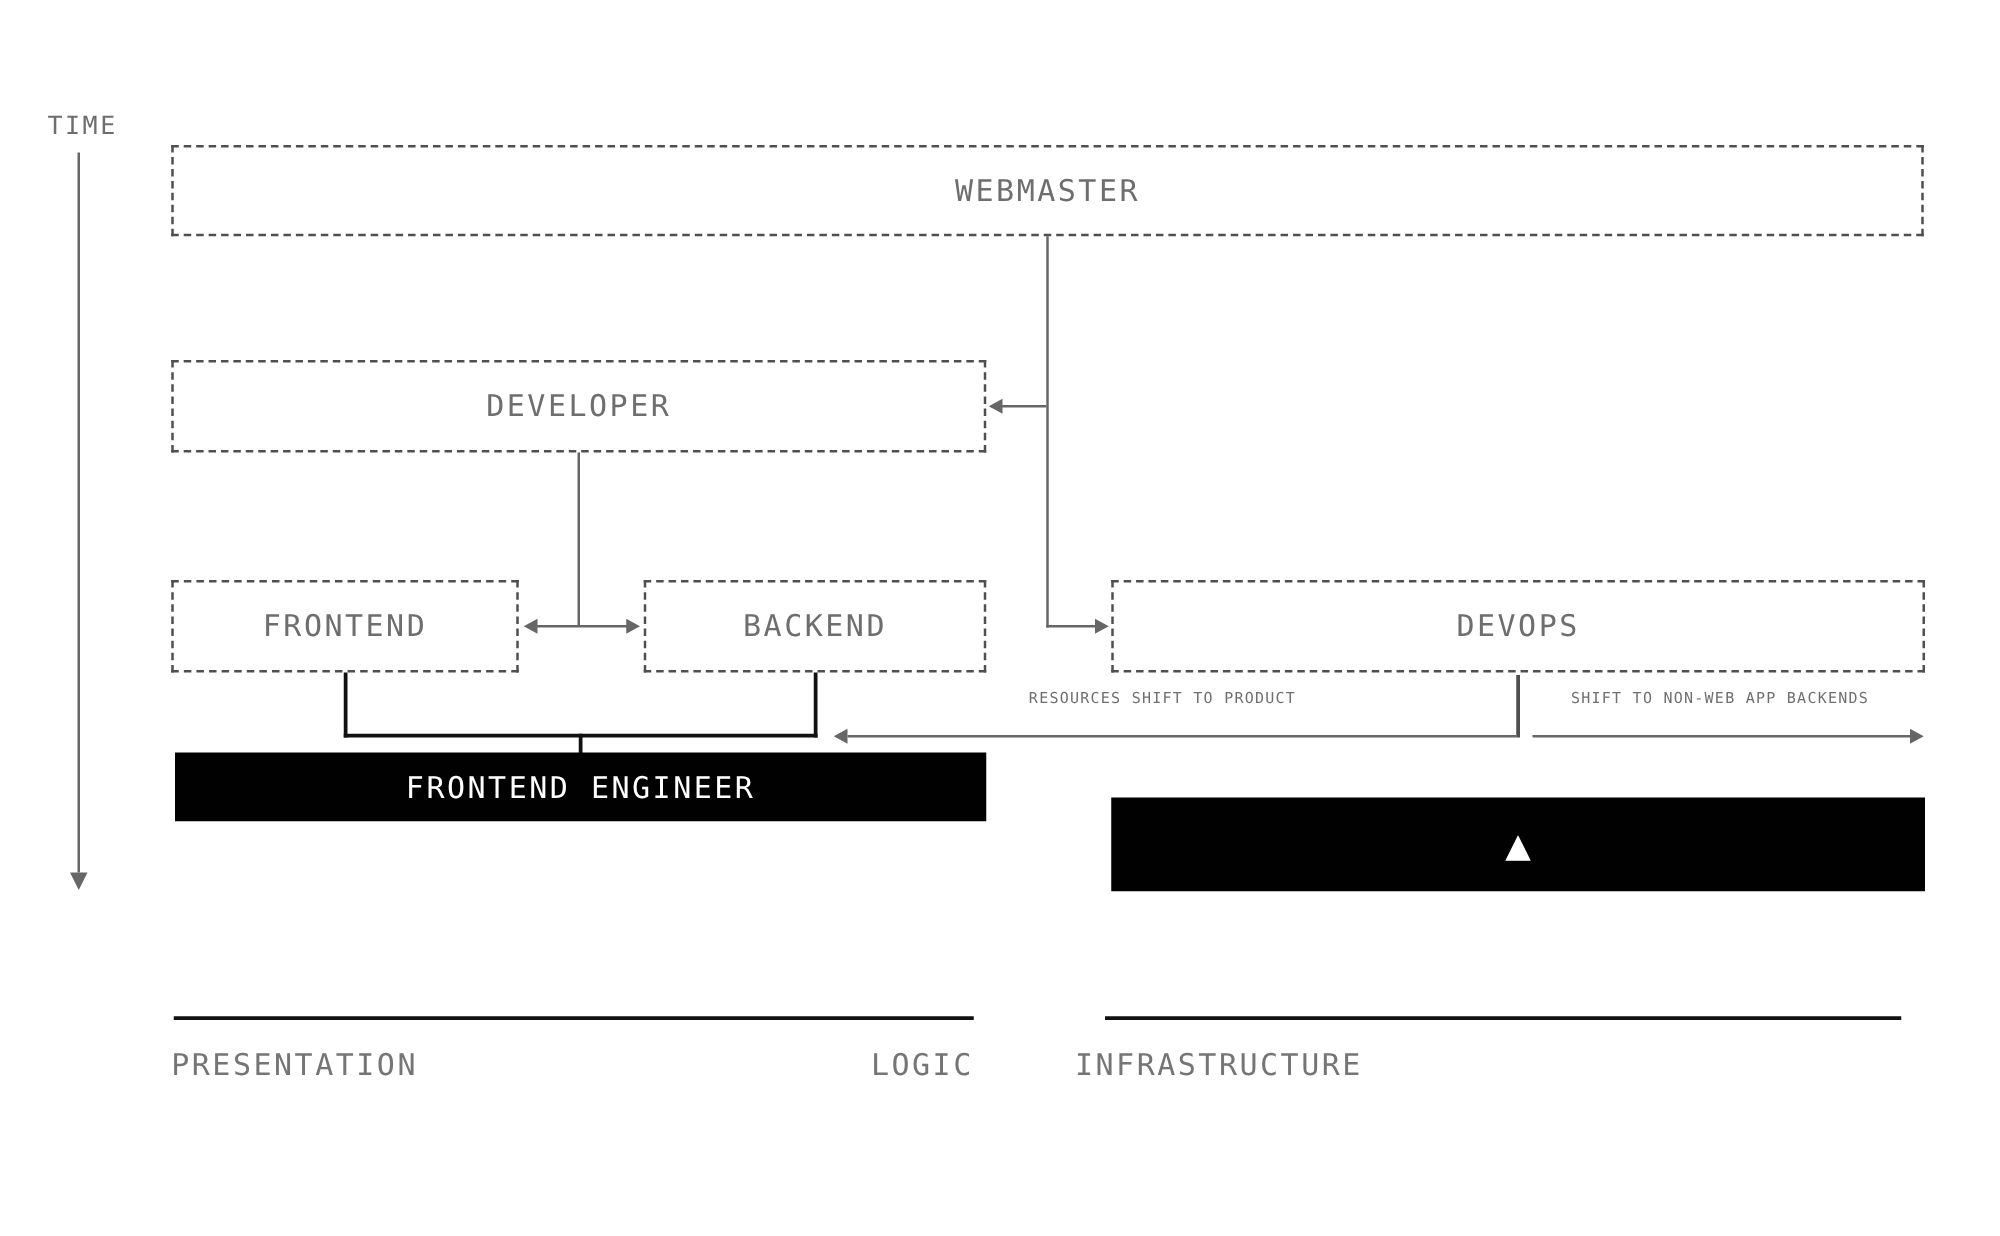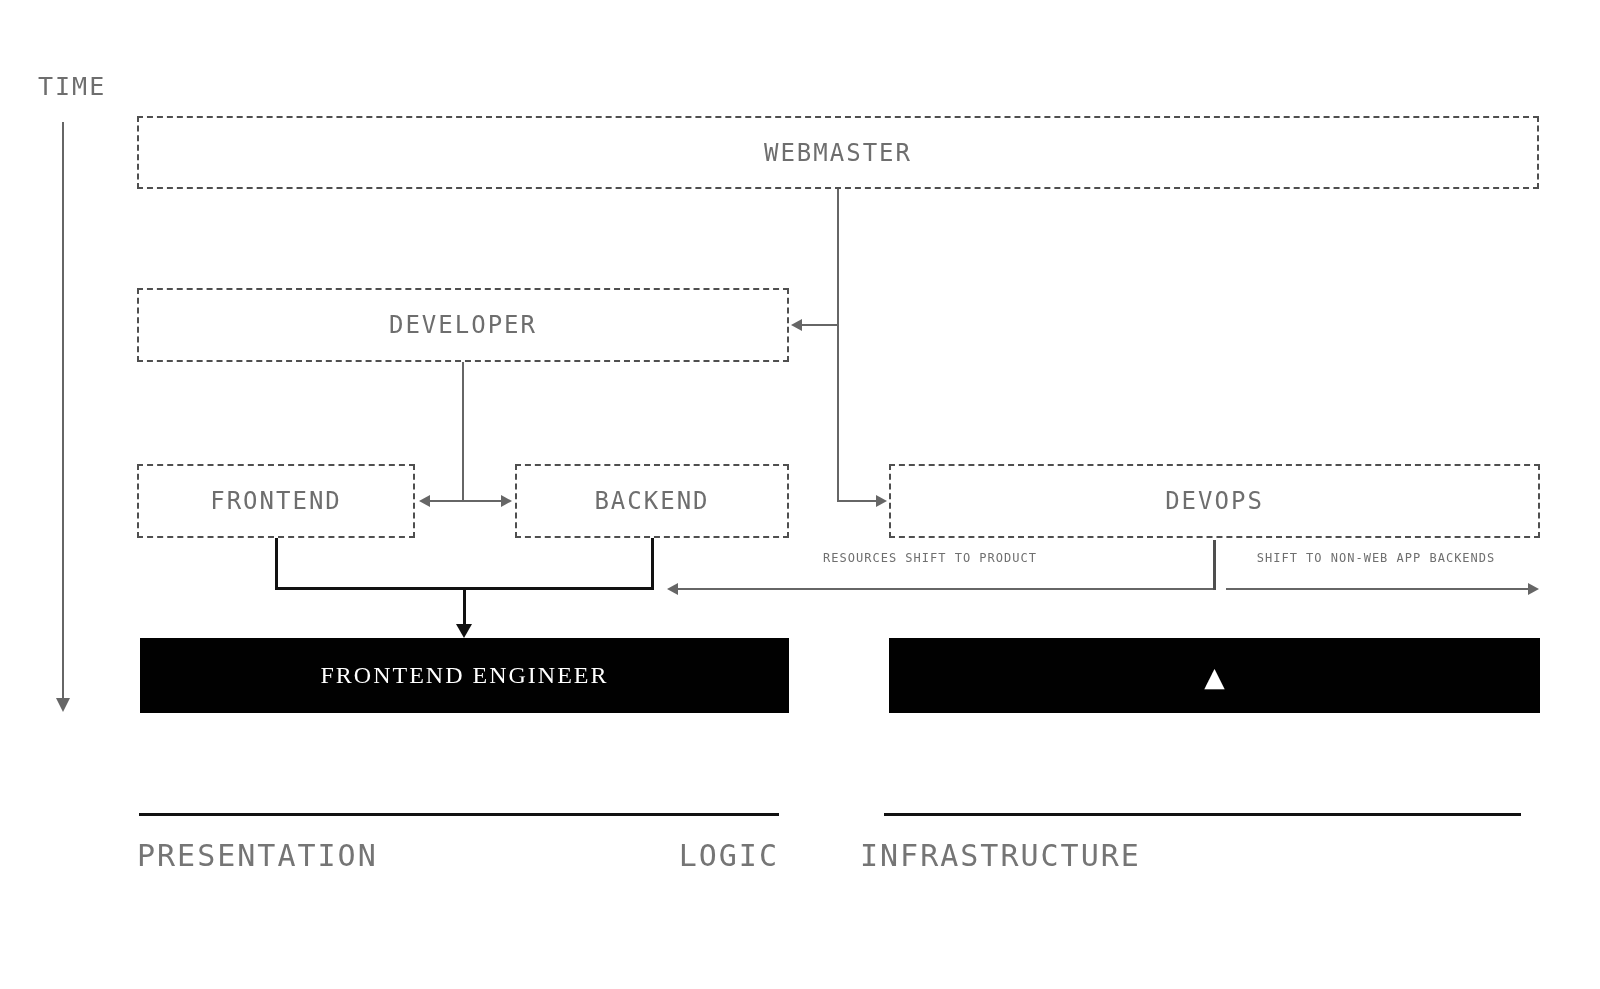--- a/index.html
+++ b/index.html
@@ -35,25 +35,25 @@
                  border-left:11px solid var(--connector-gray,#666666); }
   .arrow.down-gray  { border-left:7px solid transparent; border-right:7px solid transparent;
                       border-top:14px solid var(--connector-gray,#666666); }
   .arrow.down-black { border-left:8px solid transparent; border-right:8px solid transparent;
                       border-top:14px solid var(--connector-black,#111111); }
   .small-label {
     position:absolute; color:var(--small-label-gray,#6f6f6f);
     font-size:12px; letter-spacing:1px; text-align:center; white-space:nowrap;
   }
   .time-label {
-    position:absolute; left:38px; top:72px;
-    color:var(--label-gray,#6e6e6e); font-size:25px; letter-spacing:2px;
+    position:absolute; left:38px; top:88px;
+    color:var(--label-gray,#6e6e6e); font-size:20px; letter-spacing:2px;
   }
   .axis-line { position:absolute; height:3px; background:var(--axis-line-black,#111111); }
-  .axis-label { color:var(--axis-label-gray,#757575); font-size:30px; letter-spacing:2px; white-space:nowrap; }
+  .axis-label { color:var(--axis-label-gray,#757575); font-size:24px; letter-spacing:2px; white-space:nowrap; }
   .axis-row { position:absolute; display:flex; justify-content:space-between; }
   .axis-center { position:absolute; text-align:left; }
   .glyph { font-size:34px; letter-spacing:0; }
 </style>
 </head>
 <body>
 
 <div class="canvas">
 
   <div class="time-label">TIME</div>
@@ -98,21 +98,21 @@
   <div class="arrow down-black" style="left:456px; top:624px;"></div>
 
   <div class="vline dark" style="left:1213px; top:540px; height:50px;"></div>
   <div class="hline" style="left:678px; top:588px; width:535px;"></div>
   <div class="arrow left" style="left:667px; top:583px;"></div>
   <div class="small-label" style="left:780px; top:551px; width:300px;">RESOURCES SHIFT TO PRODUCT</div>
   <div class="hline" style="left:1226px; top:588px; width:302px;"></div>
   <div class="arrow right" style="left:1528px; top:583px;"></div>
   <div class="small-label" style="left:1226px; top:551px; width:300px;">SHIFT TO NON-WEB APP BACKENDS</div>
 
-  <div class="solid-box" style="left:140px; top:638px; width:649px; height:75px;font-family:Liberation Serif, serif;">
+  <div class="solid-box" style="left:140px; top:602px; width:649px; height:55px;">
     <span>FRONTEND ENGINEER</span>
   </div>
 
   <div class="solid-box" style="left:889px; top:638px; width:651px; height:75px;">
     <span class="glyph">▲</span>
   </div>
 
   <div class="axis-line" style="left:139px; top:813px; width:640px;"></div>
   <div class="axis-line" style="left:884px; top:813px; width:637px;"></div>
 

